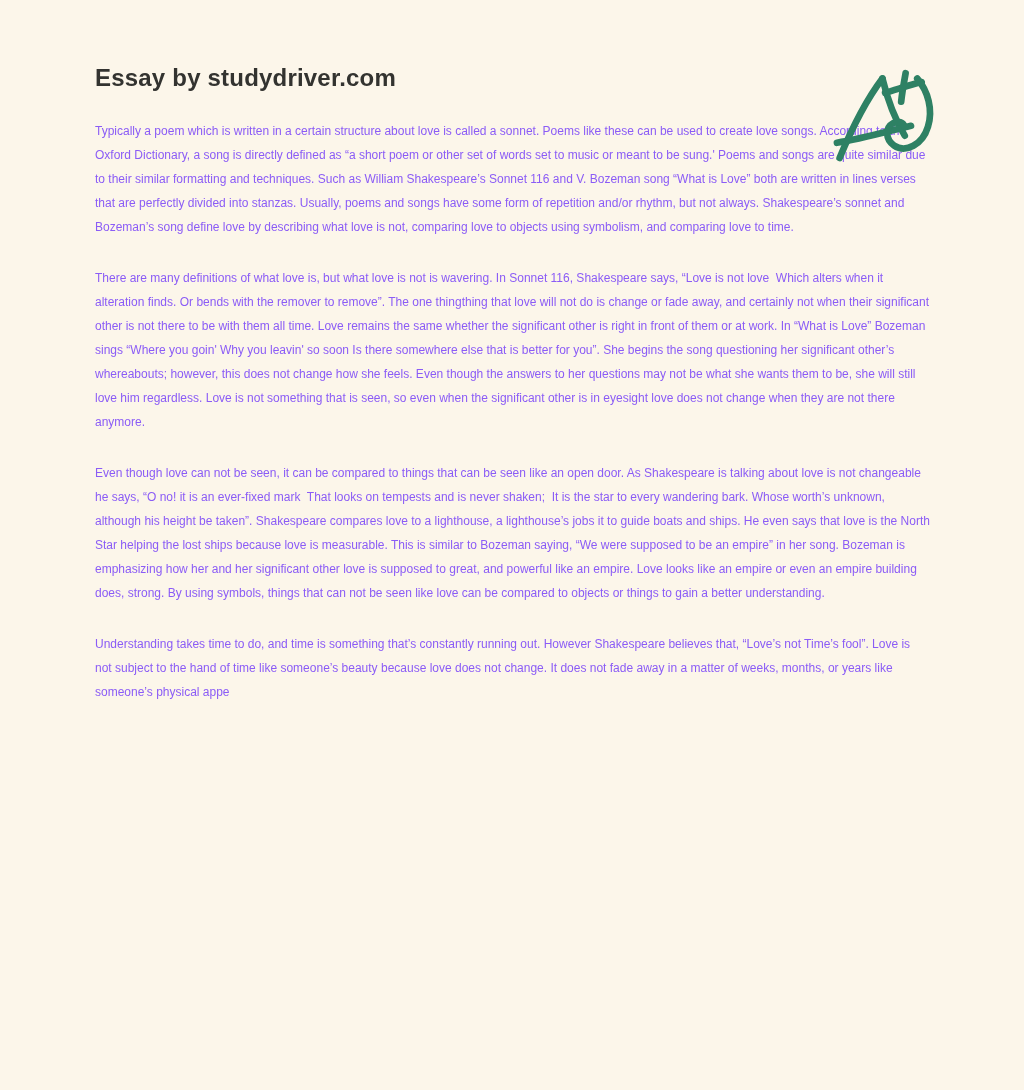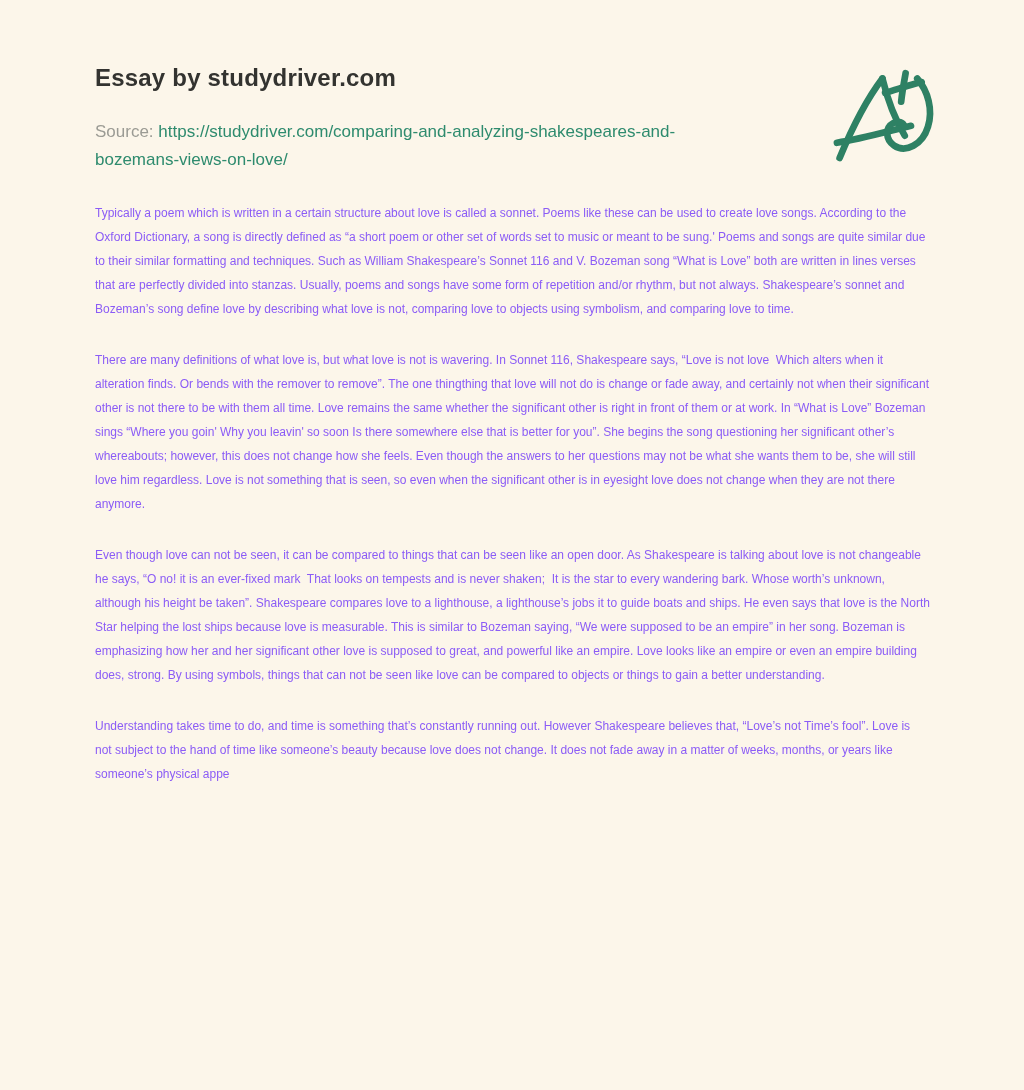--- a/index.html
+++ b/index.html
@@ -14,21 +14,21 @@
   }
   .content {
     padding: 64px 94px 0 95px;
   }
   .byline {
     font-size: 24px;
     font-weight: 700;
     color: #333330;
     letter-spacing: 0.2px;
     line-height: 28px;
-    margin-bottom: 26px;
+    margin-bottom: 18px;
   }
   .source {
     max-width: 640px;
     font-size: 17px;
     line-height: 28px;
   }
   .source-label { color: #9b9b94; }
   .source-link {
     color: #2e8b6e;
     text-decoration: none;
@@ -79,24 +79,20 @@
       <path d="M 64,29 C 78,25 92,20 105,17"></path>
 
       <path d="M 100,13 C 112,27 118,48 112,67 C 106,87 87,97 74,88 C 64,81 64,68 73,63 C 79,60 84,62 86,67"></path>
     </g>
   </svg>
 
   <div class="content">
 
     <h2 class="byline">Essay by studydriver.com</h2>
 
-    <div class="source">
-      <span class="source-label">Source:</span>
-      <a class="source-link" href="#">https://studydriver.com/comparing-and-analyzing-shakespeares-and-bozemans-views-on-love/</a>
-    </div>
 
 
     <div class="essay-body">
       <p>Typically a poem which is written in a certain structure about love is called a sonnet. Poems like these can be used to create love songs. According to the Oxford Dictionary, a song is directly defined as “a short poem or other set of words set to music or meant to be sung.' Poems and songs are quite similar due to their similar formatting and techniques. Such as William Shakespeare’s Sonnet 116 and V. Bozeman song “What is Love” both are written in lines verses that are perfectly divided into stanzas. Usually, poems and songs have some form of repetition and/or rhythm, but not always. Shakespeare’s sonnet and Bozeman’s song define love by describing what love is not, comparing love to objects using symbolism, and comparing love to time.</p>
       <p>There are many definitions of what love is, but what love is not is wavering. In Sonnet 116, Shakespeare says, “Love is not love  Which alters when it alteration finds. Or bends with the remover to remove”. The one thingthing that love will not do is change or fade away, and certainly not when their significant other is not there to be with them all time. Love remains the same whether the significant other is right in front of them or at work. In “What is Love” Bozeman sings “Where you goin' Why you leavin' so soon Is there somewhere else that is better for you”. She begins the song questioning her significant other’s whereabouts; however, this does not change how she feels. Even though the answers to her questions may not be what she wants them to be, she will still love him regardless. Love is not something that is seen, so even when the significant other is in eyesight love does not change when they are not there anymore.</p>
       <p>Even though love can not be seen, it can be compared to things that can be seen like an open door. As Shakespeare is talking about love is not changeable he says, “O no! it is an ever-fixed mark  That looks on tempests and is never shaken;  It is the star to every wandering bark. Whose worth’s unknown, although his height be taken”. Shakespeare compares love to a lighthouse, a lighthouse’s jobs it to guide boats and ships. He even says that love is the North Star helping the lost ships because love is measurable. This is similar to Bozeman saying, “We were supposed to be an empire” in her song. Bozeman is emphasizing how her and her significant other love is supposed to great, and powerful like an empire. Love looks like an empire or even an empire building does, strong. By using symbols, things that can not be seen like love can be compared to objects or things to gain a better understanding.</p>
       <p>Understanding takes time to do, and time is something that’s constantly running out. However Shakespeare believes that, “Love’s not Time’s fool”. Love is not subject to the hand of time like someone’s beauty because love does not change. It does not fade away in a matter of weeks, months, or years like someone’s physical appe</p>
     </div>
 
   </div>

